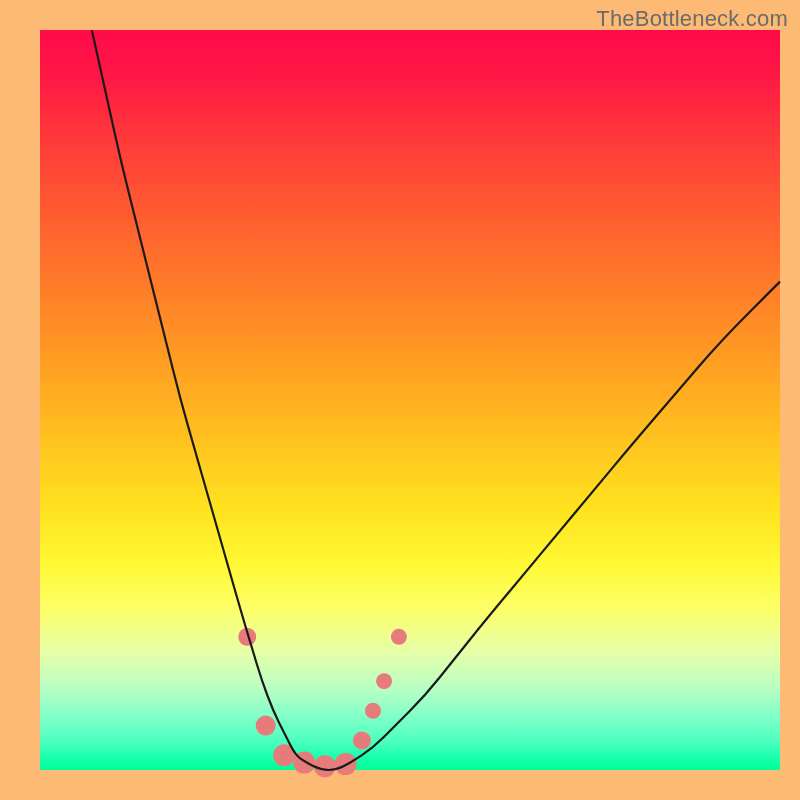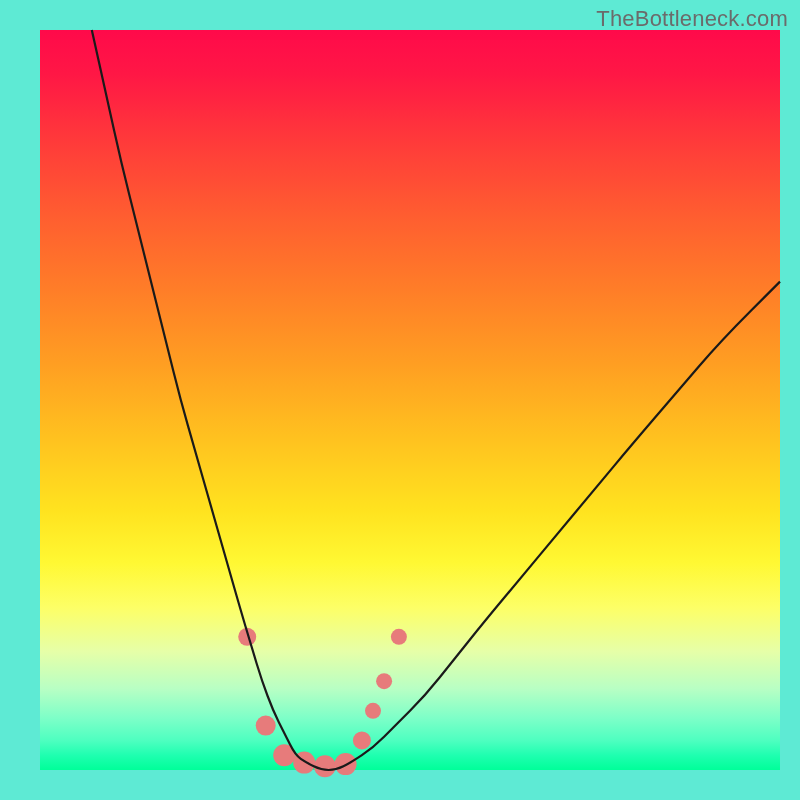--- a/index.html
+++ b/index.html
@@ -8,21 +8,21 @@
     width: 800px;
     height: 800px;
     background: #000;
     font-family: Arial, Helvetica, sans-serif;
     overflow: hidden;
   }
   .frame {
     position: absolute;
     left: 0; top: 0;
     width: 800px; height: 800px;
-    background: #5eead4;
+    background: #fdba74;
   }
   .plot-area {
     position: absolute;
     left: 40px;
     top: 30px;
     width: 740px;
     height: 740px;
     
     background: linear-gradient(to bottom,
       #ff0a4a 0%,

